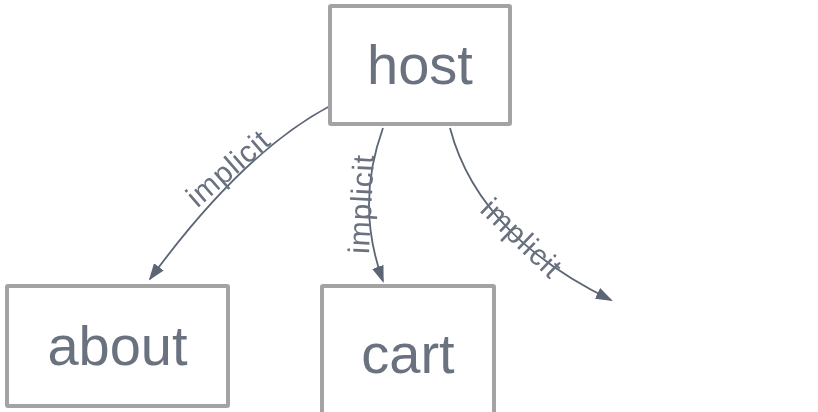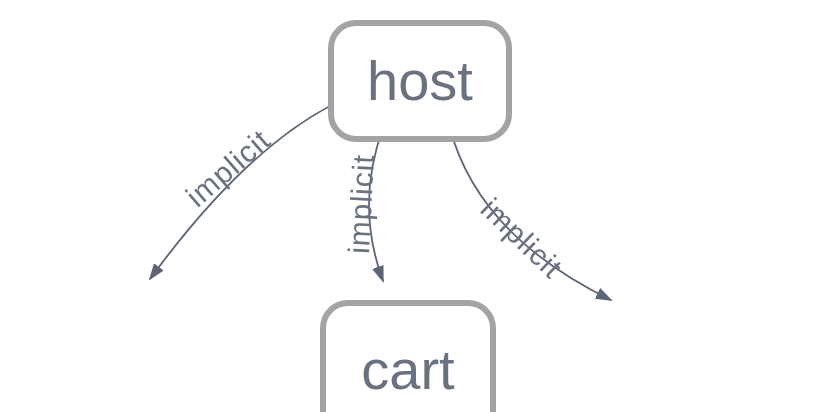--- a/index.html
+++ b/index.html
@@ -33,26 +33,25 @@
     font-family: "Liberation Sans", sans-serif;
     font-size: 30px;
     letter-spacing: 1px;
     text-anchor: middle;
     dominant-baseline: central;
   }
   .node {
     position: absolute;
     box-sizing: border-box;
     background: #ffffff;
-    border: 6px solid #a3a3a3;
-    border-radius: 28px;
+    border: 4px solid #a3a3a3;
+    border-radius: 3px;
     display: flex;
     align-items: center;
     justify-content: center;
-    margin-top: 16px;
   }
   .node-label {
     color: #6a7280;
     font-size: 56px;
     line-height: 1;
     white-space: nowrap;
   }
   .node-host  { left: 328px; top: 4px;   width: 184px; height: 122px; }
   .node-about { left: 5px;   top: 284px; width: 225px; height: 124px; }
   .node-cart  { left: 320px; top: 284px; width: 176px; height: 140px; }
@@ -76,19 +75,22 @@
 
     <text class="edge-label" x="0" y="0" transform="translate(228,168) rotate(-41)">implicit</text>
     <text class="edge-label" x="0" y="0" transform="translate(361,204) rotate(-87)">implicit</text>
     <text class="edge-label" x="0" y="0" transform="translate(522,238) rotate(44)">implicit</text>
   </svg>
 
   <div class="node node-host">
     <span class="node-label">host</span>
   </div>
 
+  <div class="node node-about">
+    <span class="node-label">about</span>
+  </div>
 
   <div class="node node-cart">
     <span class="node-label">cart</span>
   </div>
 
 
 </div>
 
 </body></html>

